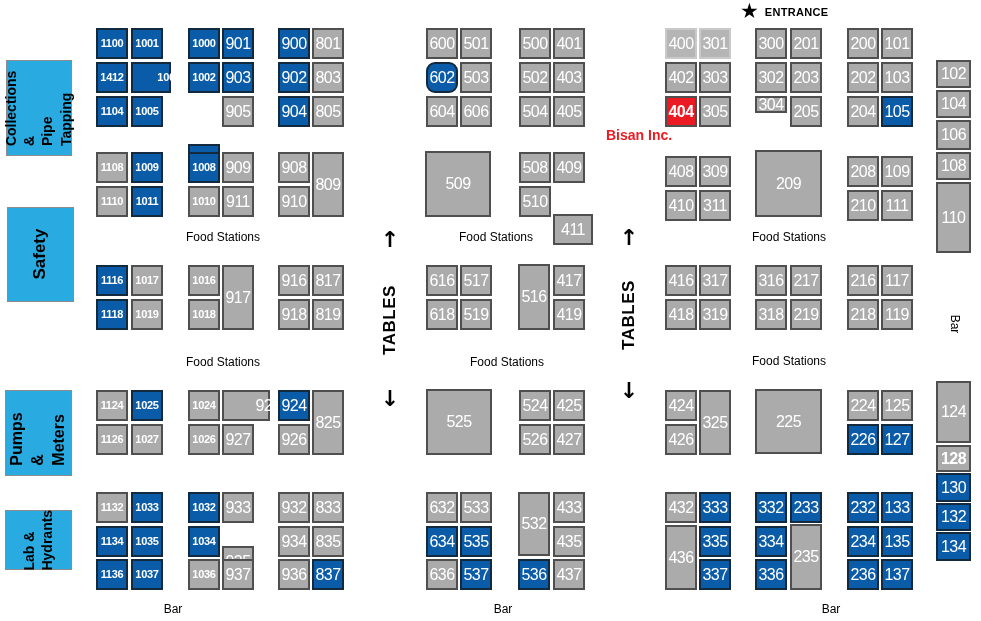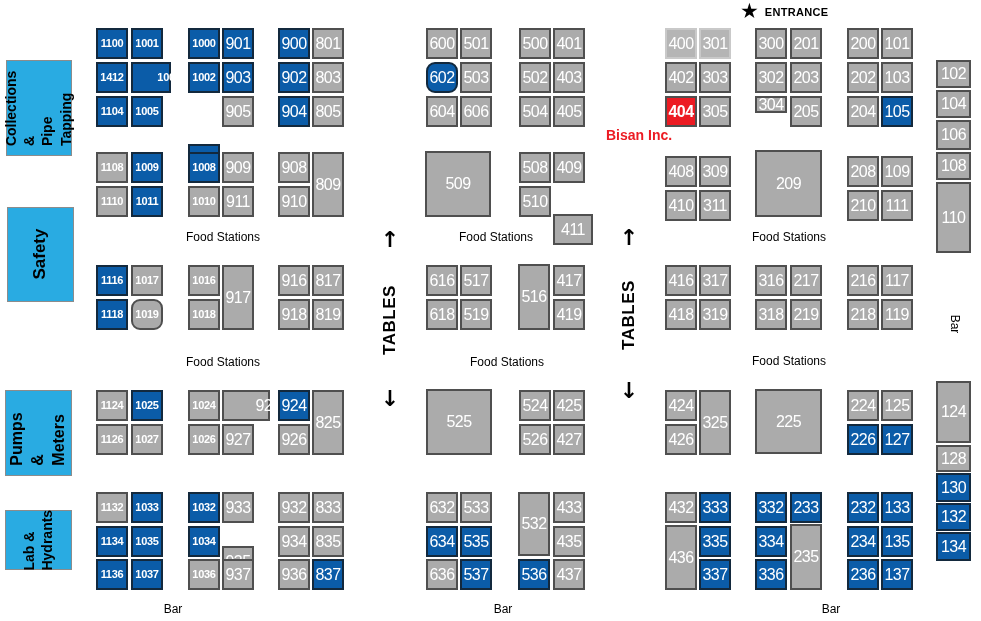--- a/index.html
+++ b/index.html
@@ -125,21 +125,21 @@
       <div class="booth c-b sm" style="left: 131px; top: 62px; width: 32px; height: 31px; padding-left: 36px;">1003</div>
       <div class="booth c-b sm" style="left: 96px; top: 96px; width: 32px; height: 31px;">1104</div>
       <div class="booth c-b sm" style="left: 131px; top: 96px; width: 32px; height: 31px;">1005</div>
       <div class="booth c-g sm" style="left: 96px; top: 152px; width: 32px; height: 31px;">1108</div>
       <div class="booth c-b sm" style="left: 131px; top: 152px; width: 32px; height: 31px;">1009</div>
       <div class="booth c-g sm" style="left: 96px; top: 186px; width: 32px; height: 31px;">1110</div>
       <div class="booth c-b sm" style="left: 131px; top: 186px; width: 32px; height: 31px;">1011</div>
       <div class="booth c-b sm" style="left: 96px; top: 265px; width: 32px; height: 31px;">1116</div>
       <div class="booth c-g sm" style="left: 131px; top: 265px; width: 32px; height: 31px;">1017</div>
       <div class="booth c-b sm" style="left: 96px; top: 299px; width: 32px; height: 31px;">1118</div>
-      <div class="booth c-g sm" style="left: 131px; top: 299px; width: 32px; height: 31px; border-radius: 9px;">1019</div>
+      <div class="booth c-g sm" style="left: 131px; top: 299px; width: 32px; height: 31px;">1019</div>
       <div class="booth c-g sm" style="left: 96px; top: 390px; width: 32px; height: 31px;">1124</div>
       <div class="booth c-b sm" style="left: 131px; top: 390px; width: 32px; height: 31px;">1025</div>
       <div class="booth c-g sm" style="left: 96px; top: 424px; width: 32px; height: 31px;">1126</div>
       <div class="booth c-g sm" style="left: 131px; top: 424px; width: 32px; height: 31px;">1027</div>
       <div class="booth c-g sm" style="left: 96px; top: 492px; width: 32px; height: 31px;">1132</div>
       <div class="booth c-b sm" style="left: 131px; top: 492px; width: 32px; height: 31px;">1033</div>
       <div class="booth c-b sm" style="left: 96px; top: 526px; width: 32px; height: 31px;">1134</div>
       <div class="booth c-b sm" style="left: 131px; top: 526px; width: 32px; height: 31px;">1035</div>
       <div class="booth c-b sm" style="left: 96px; top: 559px; width: 32px; height: 31px;">1136</div>
       <div class="booth c-b sm" style="left: 131px; top: 559px; width: 32px; height: 31px;">1037</div>
@@ -290,19 +290,19 @@
       <div class="booth c-b" style="left: 847px; top: 526px; width: 32px; height: 31px;">234</div>
       <div class="booth c-b" style="left: 881px; top: 526px; width: 32px; height: 31px;">135</div>
       <div class="booth c-b" style="left: 847px; top: 559px; width: 32px; height: 31px;">236</div>
       <div class="booth c-b" style="left: 881px; top: 559px; width: 32px; height: 31px;">137</div>
       <div class="booth c-g" style="left: 936px; top: 60px; width: 35px; height: 28px;">102</div>
       <div class="booth c-g" style="left: 936px; top: 90px; width: 35px; height: 28px;">104</div>
       <div class="booth c-g" style="left: 936px; top: 120px; width: 35px; height: 30px;">106</div>
       <div class="booth c-g" style="left: 936px; top: 152px; width: 35px; height: 28px;">108</div>
       <div class="booth c-g" style="left: 936px; top: 182px; width: 35px; height: 71px;">110</div>
       <div class="booth c-g" style="left: 936px; top: 381px; width: 35px; height: 62px;">124</div>
-      <div class="booth c-g" style="left: 936px; top: 445px; width: 35px; height: 27px;">128</div>
+      <div class="booth c-g" style="left: 936px; top: 445px; width: 35px; height: 27px; font-weight: bold;">128</div>
       <div class="booth c-b" style="left: 936px; top: 473px; width: 35px; height: 29px;">130</div>
       <div class="booth c-b" style="left: 936px; top: 503px; width: 35px; height: 28px;">132</div>
       <div class="booth c-b" style="left: 936px; top: 532px; width: 35px; height: 29px;">134</div>
     </div>
 
 </div>
 
 </body></html>

